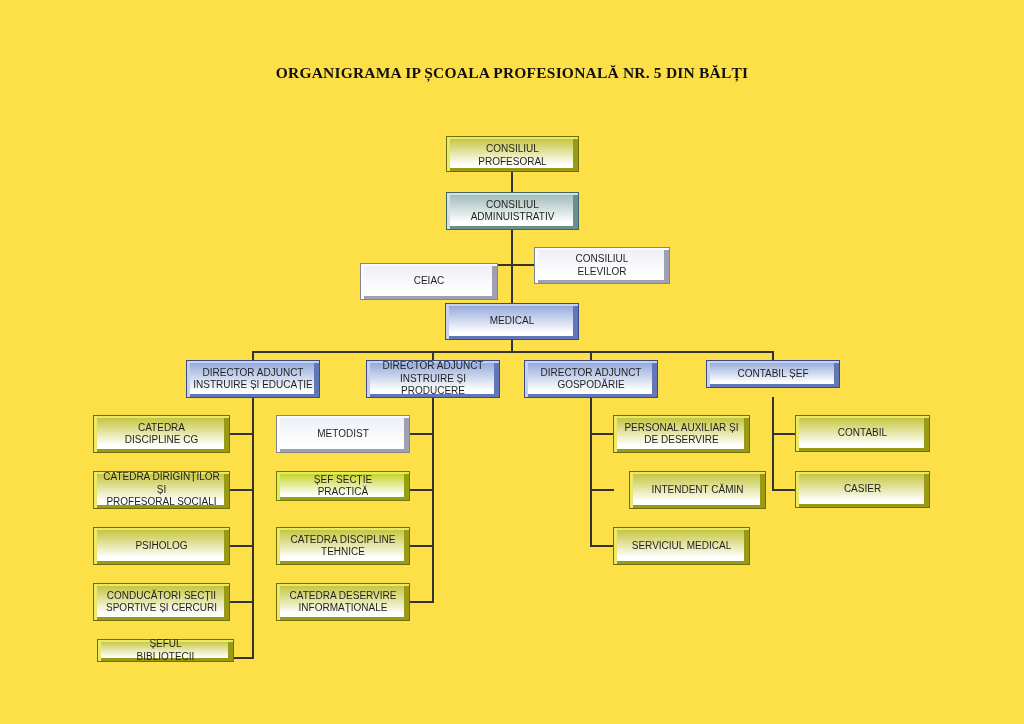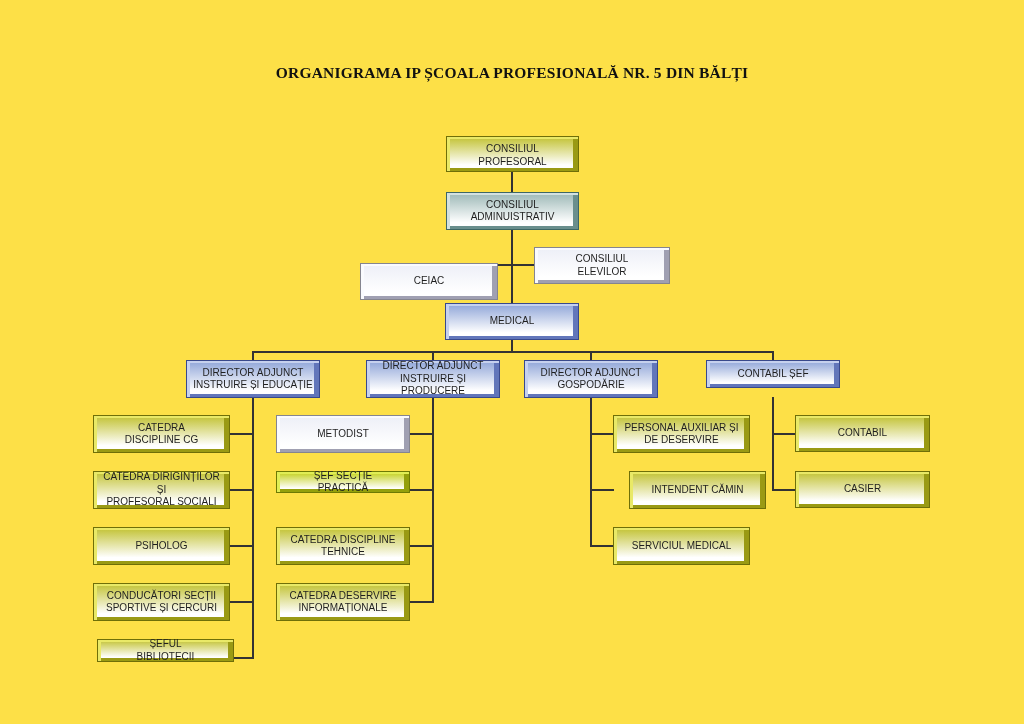--- a/index.html
+++ b/index.html
@@ -104,21 +104,21 @@
       <div class="node" style="left: 93px; top: 415px; width: 137px; height: 38px; color: rgb(31, 31, 31); --top: #c2c233; --lt: #e9e967; --md: #9a9a14; --dk: #6f6f08;"><span>CATEDRA
 DISCIPLINE CG</span></div>
       <div class="node" style="left: 93px; top: 471px; width: 137px; height: 38px; color: rgb(31, 31, 31); --top: #c2c233; --lt: #e9e967; --md: #9a9a14; --dk: #6f6f08;"><span>CATEDRA DIRIGINȚILOR ȘI
 PROFESORAL SOCIALI</span></div>
       <div class="node" style="left: 93px; top: 527px; width: 137px; height: 38px; color: rgb(31, 31, 31); --top: #c2c233; --lt: #e9e967; --md: #9a9a14; --dk: #6f6f08;"><span>PSIHOLOG</span></div>
       <div class="node" style="left: 93px; top: 583px; width: 137px; height: 38px; color: rgb(31, 31, 31); --top: #c2c233; --lt: #e9e967; --md: #9a9a14; --dk: #6f6f08;"><span>CONDUCĂTORI SECȚII
 SPORTIVE ȘI CERCURI</span></div>
       <div class="node" style="left: 97px; top: 639px; width: 137px; height: 23px; color: rgb(31, 31, 31); align-items: center; --top: #c2c233; --lt: #e9e967; --md: #9a9a14; --dk: #6f6f08;"><span>ȘEFUL
 BIBLIOTECII</span></div>
       <div class="node" style="left: 276px; top: 415px; width: 134px; height: 38px; color: rgb(31, 31, 31); --top: #edeff7; --lt: #fafbfe; --md: #a0a0b2; --dk: #85858f;"><span>METODIST</span></div>
-      <div class="node" style="left: 276px; top: 471px; width: 134px; height: 22px; color: rgb(31, 31, 31); --top: #c2cf17; --lt: #e0ee55; --md: #94a00c; --dk: #6d7a04;"><span>ȘEF SECȚIE
+      <div class="node" style="left: 276px; top: 471px; width: 134px; height: 30px; color: rgb(31, 31, 31); --top: #c2cf17; --lt: #e0ee55; --md: #94a00c; --dk: #6d7a04;"><span>ȘEF SECȚIE
 PRACTICĂ</span></div>
       <div class="node" style="left: 276px; top: 527px; width: 134px; height: 38px; color: rgb(31, 31, 31); --top: #c2c233; --lt: #e9e967; --md: #9a9a14; --dk: #6f6f08;"><span>CATEDRA DISCIPLINE
 TEHNICE</span></div>
       <div class="node" style="left: 276px; top: 583px; width: 134px; height: 38px; color: rgb(31, 31, 31); --top: #c2c233; --lt: #e9e967; --md: #9a9a14; --dk: #6f6f08;"><span>CATEDRA DESERVIRE
 INFORMAȚIONALE</span></div>
       <div class="node" style="left: 613px; top: 415px; width: 137px; height: 38px; color: rgb(31, 31, 31); --top: #c2c233; --lt: #e9e967; --md: #9a9a14; --dk: #6f6f08;"><span>PERSONAL AUXILIAR ȘI
 DE DESERVIRE</span></div>
       <div class="node" style="left: 613px; top: 471px; width: 137px; height: 38px; color: rgb(31, 31, 31); margin-left: 16px; --top: #c2c233; --lt: #e9e967; --md: #9a9a14; --dk: #6f6f08;"><span>INTENDENT CĂMIN</span></div>
       <div class="node" style="left: 613px; top: 527px; width: 137px; height: 38px; color: rgb(31, 31, 31); --top: #c2c233; --lt: #e9e967; --md: #9a9a14; --dk: #6f6f08;"><span>SERVICIUL MEDICAL</span></div>
       <div class="node" style="left: 795px; top: 415px; width: 135px; height: 37px; color: rgb(31, 31, 31); --top: #c2c233; --lt: #e9e967; --md: #9a9a14; --dk: #6f6f08;"><span>CONTABIL</span></div>

